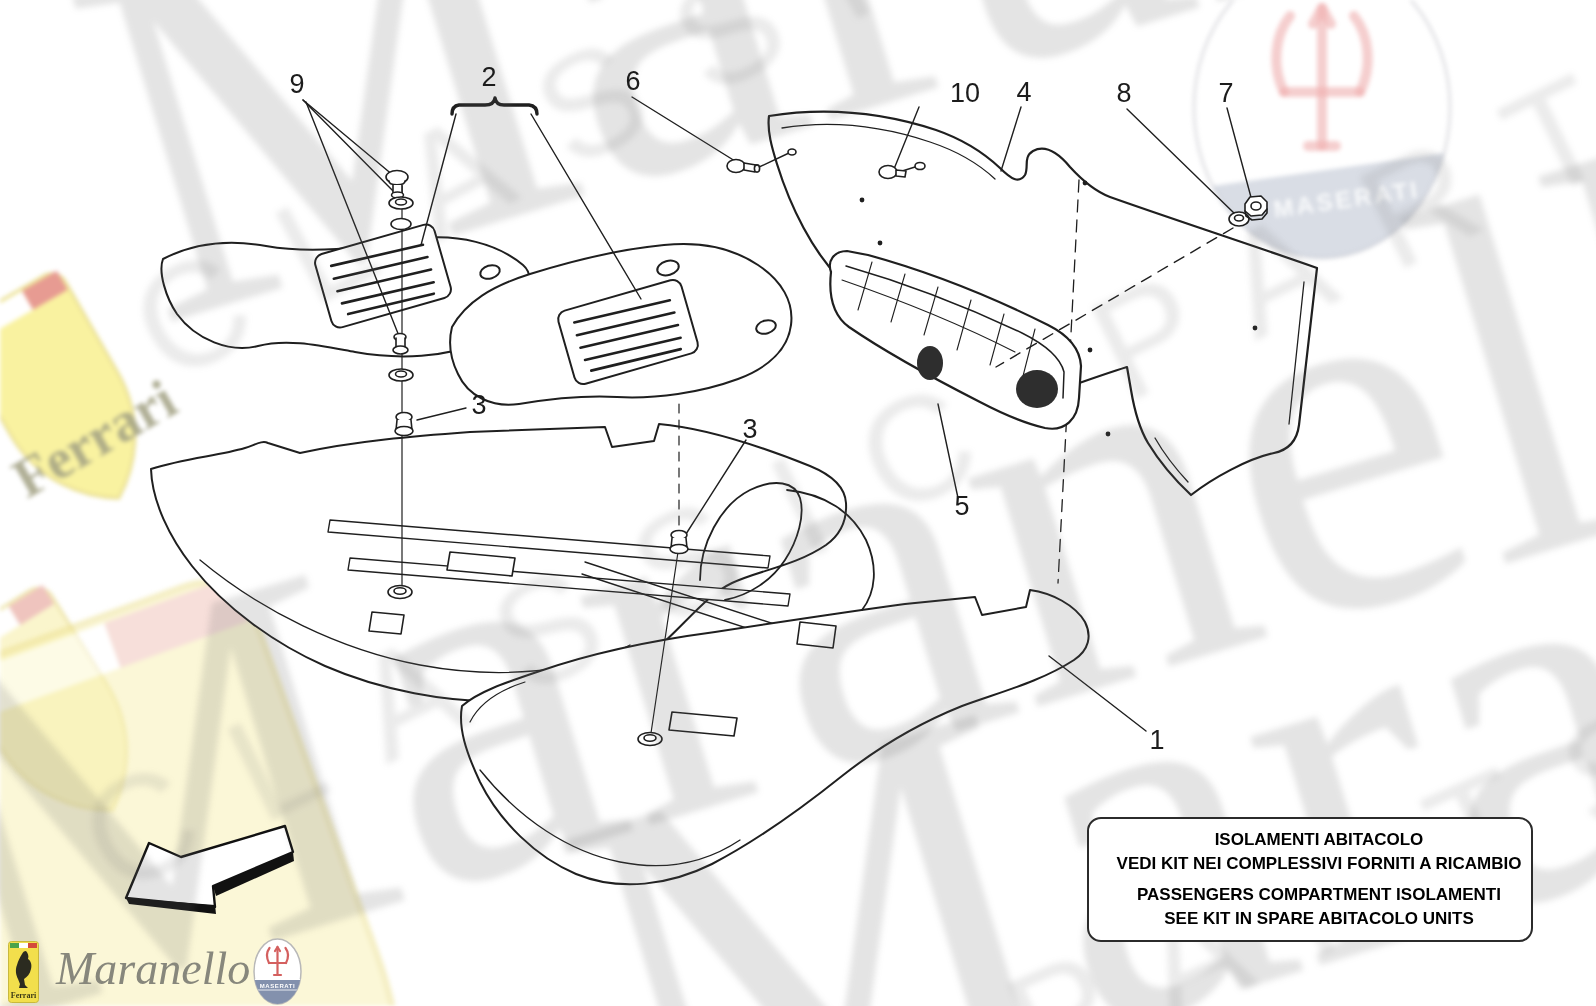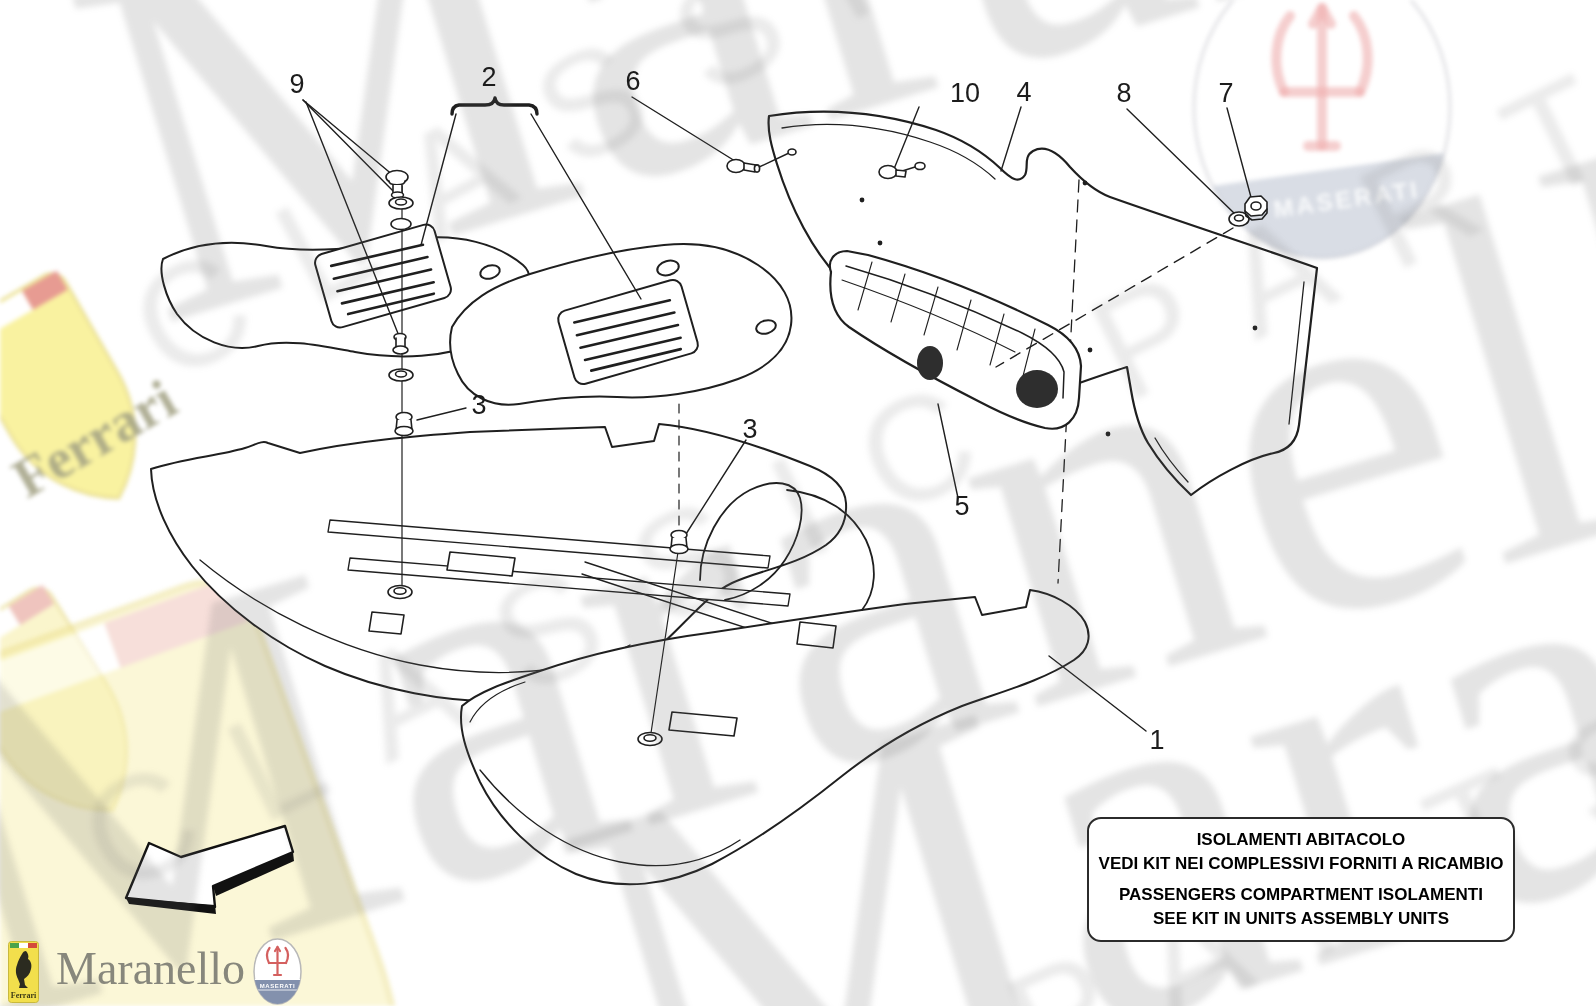--- a/index.html
+++ b/index.html
@@ -22,25 +22,25 @@
   #wmt1{left:110px;top:275px;transform:rotate(-28deg);}
   #wmt2{left:60px;top:785px;transform:rotate(-26deg);}
   #wmt3{left:-40px;top:1425px;transform:rotate(-24deg);}
   
   .callout{position:absolute;transform:translate(-50%,-50%);font-size:27px;color:#1c1c1c;
            font-family:"Liberation Sans",sans-serif;}
   
   .note-box{position:absolute;left:1087px;top:817px;width:424px;height:121px;
             background:#fff;border:2px solid #2b2b2b;border-radius:14px;
             display:flex;flex-direction:column;align-items:center;justify-content:center;
-            text-align:center;font-weight:bold;font-size:17px;line-height:1.42;color:#000;}
+            text-align:center;font-weight:bold;font-size:17px;line-height:1.42;color:#000;padding-left:18px;}
   .note-box .gap{margin-top:7px;}
   
   .brand-name{position:absolute;left:56px;top:942px;font-family:"Liberation Serif",serif;
-              font-size:46px;color:#87877c;}
+              font-size:46px;color:#87877c;font-style:italic;}
   .brand-tagline{position:absolute;left:61px;top:985px;font-size:15px;letter-spacing:4.5px;
                  color:#a3a296;margin-top:38px;}
   .logo-svg{position:absolute;}
 </style>
 </head>
 <body>
 
 <div class="page">
 
   <svg class="layer layer-bgmarks" viewBox="0 0 1596 1006">
@@ -302,21 +302,21 @@
     <div class="callout" style="left:1226px;top:93px">7</div>
     <div class="callout" style="left:479px;top:405px">3</div>
     <div class="callout" style="left:750px;top:429px">3</div>
     <div class="callout" style="left:962px;top:506px">5</div>
     <div class="callout" style="left:1157px;top:740px">1</div>
 
     <div class="note-box">
       <div>ISOLAMENTI ABITACOLO</div>
       <div>VEDI KIT NEI COMPLESSIVI FORNITI A RICAMBIO</div>
       <div class="gap">PASSENGERS COMPARTMENT ISOLAMENTI</div>
-      <div>SEE KIT IN UNITS ASSEMBLY UNITS</div>
+      <div>SEE KIT IN SPARE ABITACOLO UNITS</div>
     </div>
 
     <svg class="logo-svg" style="left:8px;top:941px" width="31" height="62" viewBox="0 0 31 62">
       <rect x="0.5" y="0.5" width="30" height="61" rx="3" fill="#f2df4c" stroke="#c9b93c"></rect>
       <rect x="2" y="2" width="9" height="5" fill="#4aa34a"></rect>
       <rect x="11" y="2" width="9" height="5" fill="#ffffff"></rect>
       <rect x="20" y="2" width="9" height="5" fill="#d44a3a"></rect>
       <path fill="#2b2b20" d="M18,10 C20,12 21,15 20,18 C23,20 24,24 23,28 C22,33 19,36 16,38 L17,44 L20,47 L11,47 L12,43 L10,38
                C8,34 7,29 9,24 C10,20 12,16 14,13 C15,11 16,10 18,10 Z"></path>
       <text x="15.5" y="57" text-anchor="middle" font-family="Liberation Serif,serif" font-size="8" font-weight="bold" fill="#3c3a16">Ferrari</text>

